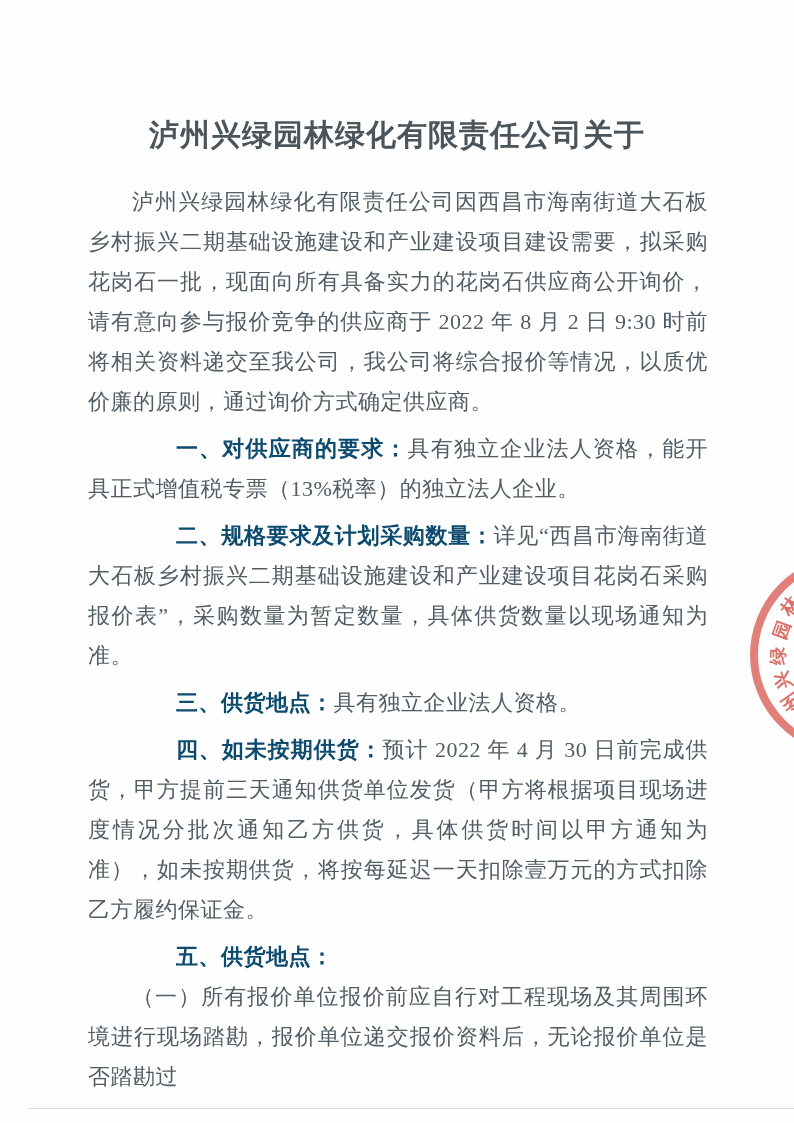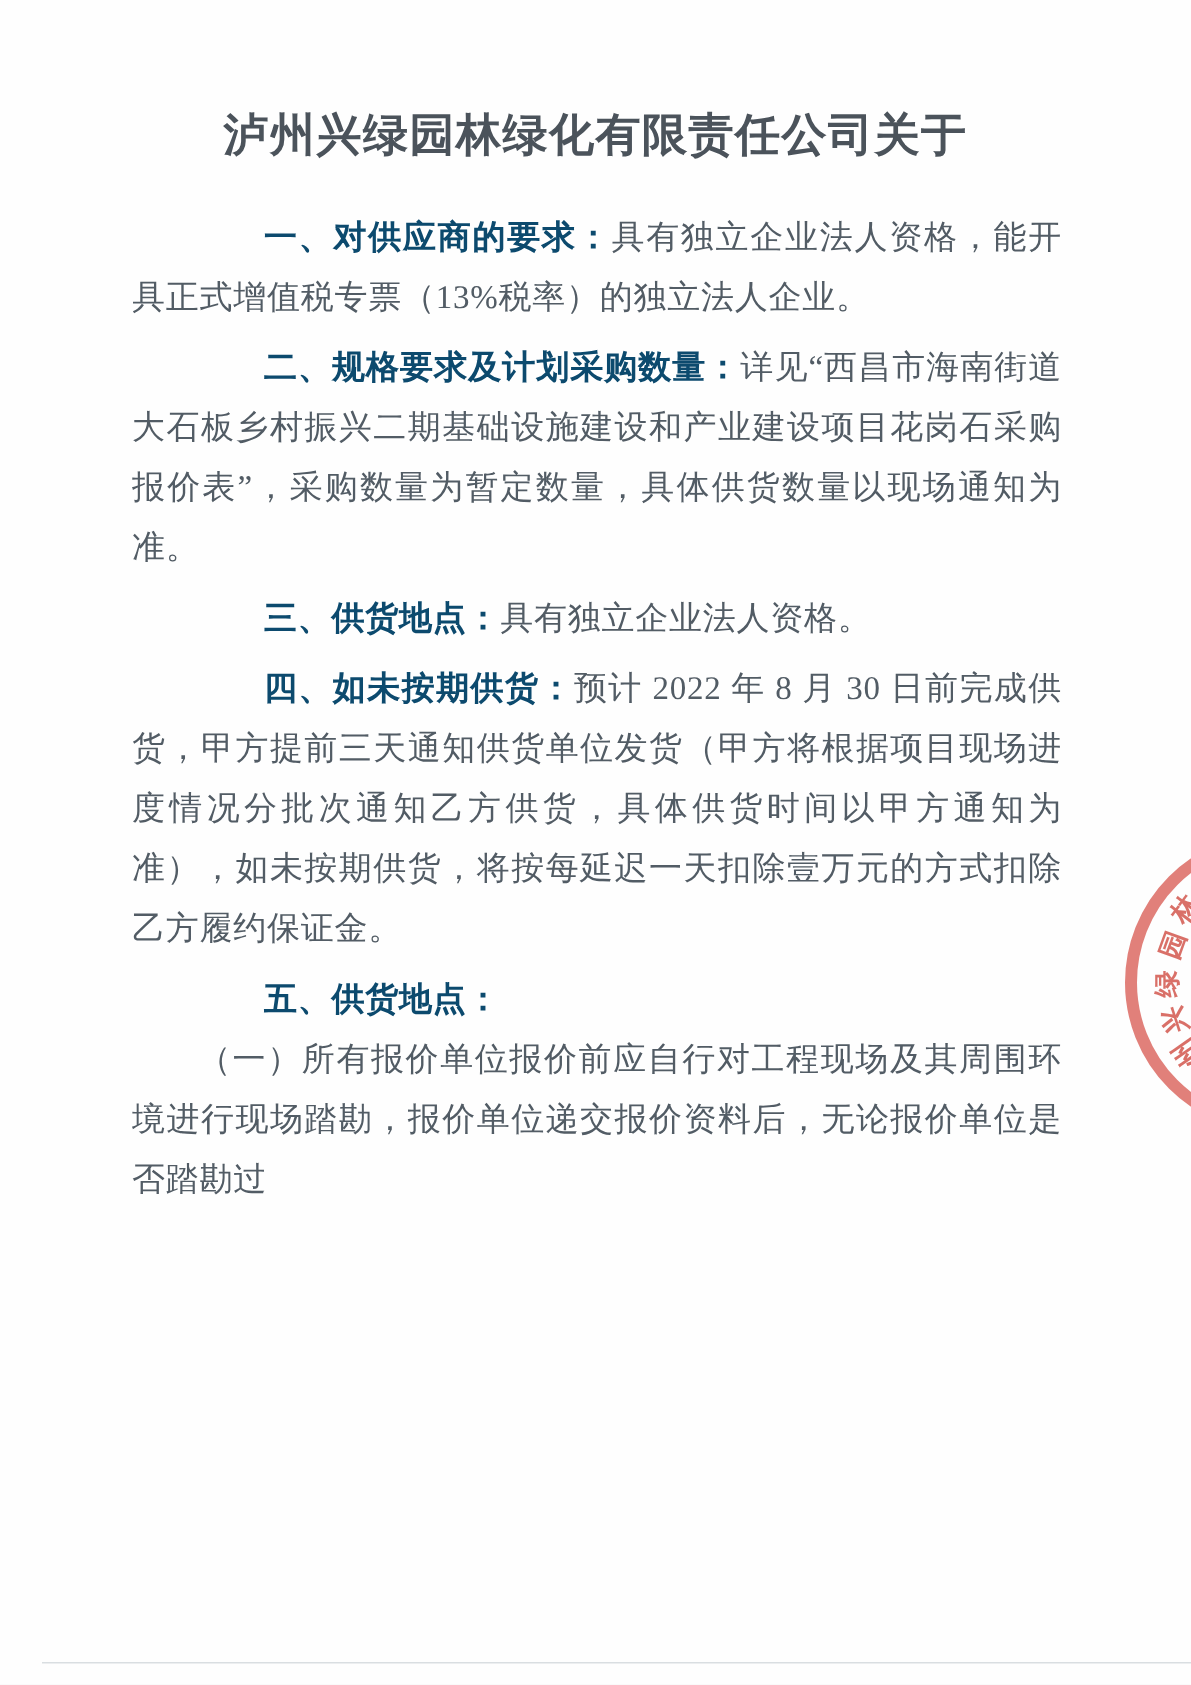--- a/index.html
+++ b/index.html
@@ -10,21 +10,21 @@
   .page {
     position: relative;
     width: 794px;
     height: 1123px;
     margin: 0 auto;
     background: #fefefe;
     overflow: hidden;
     font-family: "Liberation Serif", serif;
   }
   .title-block {
-    padding-top: 68px;
+    padding-top: 112px;
     text-align: center;
   }
   .title-line {
     font-size: 30px;
     line-height: 46px;
     font-weight: 700;
     color: #4b535b;
     letter-spacing: 1px;
   }
   .doc-body {
@@ -81,24 +81,25 @@
 </head>
 <body>
 
 <div class="page">
 
   <div class="title-block">
     <div class="title-line">泸州兴绿园林绿化有限责任公司关于</div>
   </div>
 
   <div class="doc-body">
+      <p class="para"><span>泸州兴绿园林绿化有限责任公司因西昌市海南街道大石板乡村振兴二期基础设施建设和产业建设项目建设需要，拟采购花岗石一批，现面向所有具备实力的花岗石供应商公开询价，请有意向参与报价竞争的供应商于 2022 年 8 月 2 日 9:30 时前将相关资料递交至我公司，我公司将综合报价等情况，以质优价廉的原则，通过询价方式确定供应商。</span></p>
       <p class="para section"><span class="sec-label">一、对供应商的要求：</span><span>具有独立企业法人资格，能开具正式增值税专票（13%税率）的独立法人企业。</span></p>
       <p class="para section"><span class="sec-label">二、规格要求及计划采购数量：</span><span>详见“西昌市海南街道大石板乡村振兴二期基础设施建设和产业建设项目花岗石采购报价表”，采购数量为暂定数量，具体供货数量以现场通知为准。</span></p>
       <p class="para section"><span class="sec-label">三、供货地点：</span><span>具有独立企业法人资格。</span></p>
-      <p class="para section"><span class="sec-label">四、如未按期供货：</span><span>预计 2022 年 8 月 30 日前完成供货，甲方提前三天通知供货单位发货（甲方将根据项目现场进度情况分批次通知乙方供货，具体供货时间以甲方通知为准），如未按期供货，将按每延迟一天扣除壹万元的方式扣除乙方履约保证金。</span></p>
+      <p class="para section"><span class="sec-label">四、如未按期供货：</span><span>预计 2022 年 4 月 30 日前完成供货，甲方提前三天通知供货单位发货（甲方将根据项目现场进度情况分批次通知乙方供货，具体供货时间以甲方通知为准），如未按期供货，将按每延迟一天扣除壹万元的方式扣除乙方履约保证金。</span></p>
       <p class="para section"><span class="sec-label">五、供货地点：</span></p>
       <p class="para"><span>（一）所有报价单位报价前应自行对工程现场及其周围环境进行现场踏勘，报价单位递交报价资料后，无论报价单位是否踏勘过</span></p>
     </div>
 
   <div class="stamp-circle"></div>
   <div id="stamp-chars"></div>
 
   <div class="scan-edge-line"></div>
 
 <span class="stamp-char" style="left: 782px; top: 690px; transform: rotate(-125deg);">州</span>

